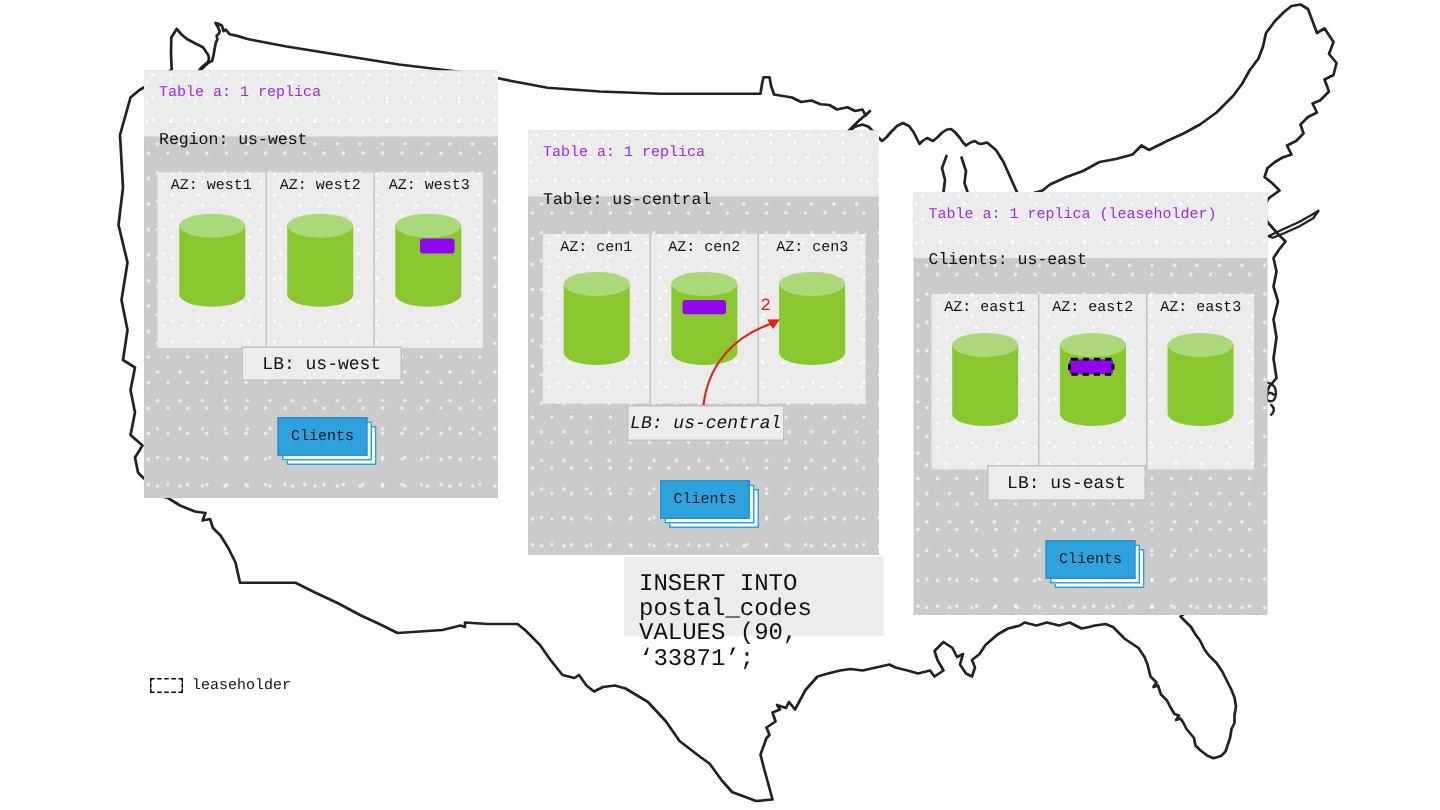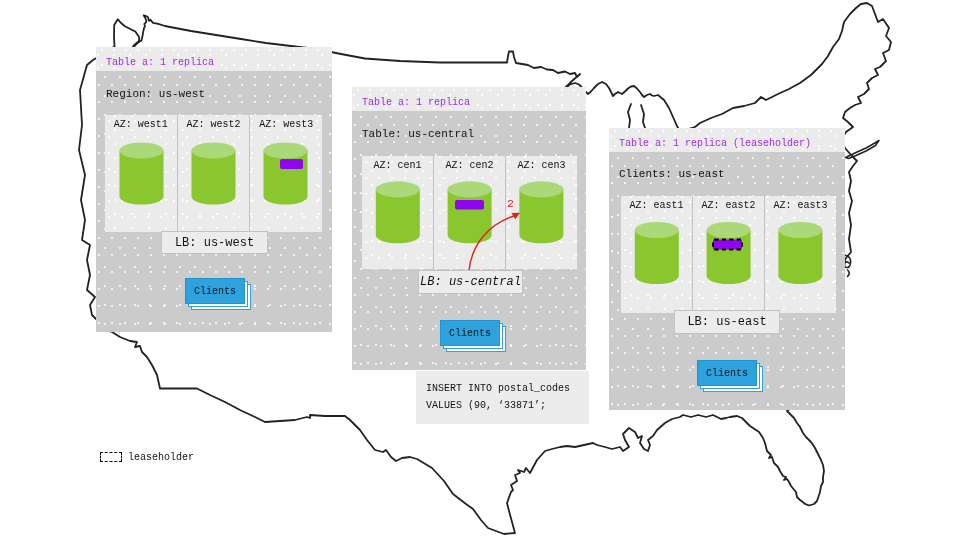--- a/index.html
+++ b/index.html
@@ -1,35 +1,35 @@
 <!DOCTYPE html>
 <html><head>
 <meta charset="utf-8">
 <style>
   html,body{margin:0;padding:0;}
   body{width:960px;height:540px;background:#fff;overflow:hidden;position:relative;
        font-family:"Liberation Mono", monospace;}
   .abs{position:absolute;}
   #map{position:absolute;left:0;top:0;z-index:0;}
   .region{position:absolute;background:#cbcbcb;z-index:2;background-image:radial-gradient(circle at 3px 4px,rgba(255,255,255,.75) 0.8px,rgba(255,255,255,0) 1.3px),radial-gradient(circle at 9px 11px,rgba(255,255,255,.75) 0.8px,rgba(255,255,255,0) 1.3px);background-size:13px 17px,15px 19px;}
-  .tband{position:absolute;left:0;top:0;right:0;height:24px;background:#ebebeb;background-image:radial-gradient(circle at 6px 3px,rgba(255,255,255,.9) 0.8px,rgba(255,255,255,0) 1.3px),radial-gradient(circle at 2px 8px,rgba(255,255,255,.9) 0.8px,rgba(255,255,255,0) 1.3px);background-size:12px 15px,16px 13px;
+  .tband{position:absolute;left:0;top:0;right:0;height:44px;background:#ebebeb;background-image:radial-gradient(circle at 6px 3px,rgba(255,255,255,.9) 0.8px,rgba(255,255,255,0) 1.3px),radial-gradient(circle at 2px 8px,rgba(255,255,255,.9) 0.8px,rgba(255,255,255,0) 1.3px);background-size:12px 15px,16px 13px;
          color:#9c2ce0;font-size:10px;line-height:32px;padding-left:10px;box-sizing:border-box;}
   .rlabel{position:absolute;left:10px;font-size:11px;color:#111;}
   .azwrap{position:absolute;background:#ebebeb;display:flex;background-image:radial-gradient(circle at 4px 6px,rgba(255,255,255,.9) 0.8px,rgba(255,255,255,0) 1.3px),radial-gradient(circle at 10px 1px,rgba(255,255,255,.9) 0.8px,rgba(255,255,255,0) 1.3px);background-size:13px 16px,17px 14px;}
   .azcol{flex:1 1 0;position:relative;border-right:1px solid #c2c2c2;}
   .azcol:last-child{border-right:none;}
   .azlabel{position:absolute;top:4px;left:0;right:0;text-align:center;font-size:10px;color:#111;}
   .lb{position:absolute;background:#ececec;border:1px solid #c2c2c2;box-sizing:border-box;
       font-size:12px;color:#111;text-align:center;z-index:3;}
   .clients{position:absolute;z-index:3;padding-left:48px;}
   .cl-shadow{position:absolute;background:#fff;border:1.6px solid #2ea2dc;box-sizing:border-box;}
   .cl-main{position:absolute;background:#2ea2dc;color:#0b1520;font-size:10px;
            text-align:center;border:1px solid #2591cf;box-sizing:border-box;}
   .cyl{position:absolute;}
-  .insert{position:absolute;background:#ececec;font-size:10px;color:#111;z-index:2;
+  .insert{position:absolute;background:#ececec;font-size:16px;color:#111;z-index:2;
           line-height:16.5px;}
   .legend{position:absolute;z-index:2;font-size:10px;color:#111;}
 </style>
 </head>
 <body>
 <svg id="map" width="960" height="540" viewBox="0 0 960 540" fill="none">
   <path stroke="#222" stroke-width="1.8" stroke-linejoin="round" stroke-linecap="round" d="M117.8 19.3 L121 23 L124.6 26 L131.2 29.5 L135.3 31.5 L138.8 36.6 L139.3 38.6 L138.8 41.2 L136 43.5 L133.8 45.5 L132.9 46.8 L134.5 46 L137 43.5 L139.5 41.5 L141.4 40.7 L142.4 36.6 L142.9 33.5 L143.9 28.4 L144.9 26.4 L144.4 23.9 L146 22.3 L146.5 20.8 L145 17.5 L143.7 15.3 L145.5 15.8 L148 17.2 L149 20.8 L150.5 19.8 L153 22.8 L158.2 23.9 L165 26 L170 27 L191 31 L216 35 L241 39 L266 43 L291 46 L316 49 L341 54 L365 58.5 L400 61 L440 62.5 L507 62.5 L508 56 L509 51.5 L513 51.5 L514 57 L516 63 L522 64 L528 65 L534 68 L541 67 L547 69.5 L553 70 L558 73 L565 71.5 L570 74 L575 73 L577 77 L580 74 L572 81 L565 88 L561 91 L565 88.5 L570 84.5 L575 83 L579 84.5 L582 87.5 L585 91 L588 94 L591 91.5 L594 88 L598 84 L602 82 L606 84 L609 88 L611 92 L613 96 L615 94 L618 92 L620 93 L622 94 L625 91.5 L628 88.5 L631 86.5 L634 86 L637 88.5 L640 92 L642 95 L644 97 L647 95 L650 94 L652 95.5 L654 96 L658 95 L664 100 L669 108 L673 117 L677 126 L680 132 L688 129 L695 127 L700 123 L711 118 L722 114 L733 108 L744 106 L755 103 L761 97 L766 100 L772 97 L778 94 L789 89 L800 83 L811 75 L822 64 L828 56 L833 47 L839 39 L842 31 L844 22 L850 14 L856 8 L861 4 L867 3 L872 6 L875 14 L878 22 L883 19 L889 28 L886 36 L891 42 L889 50 L883 53 L886 61 L880 67 L875 69 L878 75 L872 78 L867 83 L869 89 L864 94 L858 97 L861 103 L855 105 L850 108 L845 112 L843 118 L848 122 L853 127 L846 132 L841 140 L845 148 L851 155 L857 161 L853 166 L849 172 L851 181 L849 191 L852 201 L849 213 L851 225 L849 239 L851 252 L846 258 L842 268 L838 282 L836 295 L835 310 L833 325 L830 345 L824 368 L812 390 L798 403 L787 411 L791 415 L794 418 L797 423 L800 427 L803 433 L806 437 L811 442 L815 448 L818 454 L821 460 L823 465 L824 471 L823 477 L823 482 L821 486 L820 492 L818 498 L817 501 L814 504 L809 505.5 L805 503.8 L800 500 L797 497 L796 492 L791 486 L789 482 L787 479 L784 480 L786 477 L783 476 L780 471 L778 467 L774 463 L772 457 L769 458 L771 455 L767 451 L765 443 L763 438 L759 432 L750 426 L742 418 L737 416 L730 417 L726 418 L721 419 L713 415 L706 417 L698 415 L691 417 L683 415 L680 417 L672 419 L665 423 L657 430 L653 436 L648 440 L650 445 L648 451 L644 449 L640 443 L642 436 L638 438 L635 432 L629 428 L623 434 L625 440 L629 447 L623 451 L620 447 L612 449 L605 447 L597 445 L593 443 L584 445 L575 447 L567 446 L560 447 L552 449 L545 451 L537 460 L530 473 L526 468 L524 472 L518 470 L520 473 L515 475 L517 481 L511 485 L513 490 L511 492 L507 503 L509 511 L515 533 L504 534 L496 531 L488 528 L481 520 L473 509 L466 504 L453 494 L444 481 L432 468 L417 459 L410 457 L402 458 L396 461 L391 457 L386 450 L383 452 L375 450 L367 440 L360 430 L350 420 L345 416 L325 416 L310 415 L310 418 L307 417 L295 420 L280 421 L265 422 L255 417 L240 410 L225 402 L210 395 L197 388.5 L160 388.5 L159 384 L157 375 L152 365 L147 357 L142 352 L140 346 L135 347 L137 342 L130 341 L120 337 L112 332 L105 330 L102 327 L97 320 L92 315 L90 305 L95 297 L87 290 L90 275 L87 260 L90 245 L82 240 L85 220 L81 200 L85 175 L79 150 L82 125 L80 90 L87 65 L93 60 L100 56 L107 52 L112 48 L114.5 46.5 L114 36 L114.2 25 L117.8 19.3 Z"></path>
   <path stroke="#222" stroke-width="1.8" stroke-linecap="round" d="M631 104 L628 112 L630 120 L629 128"></path>
   <path stroke="#222" stroke-width="1.8" stroke-linecap="round" d="M641 105 L644 114 L643 122 L645 128"></path>
   <path stroke="#222" stroke-width="1.5" stroke-linejoin="round" d="M845.5 157.5 L855 153 L866 148 L874 143.5 L879 140.5 L875.5 145.5 L866 151 L856 155.5 L848.5 158.5 Z"></path>
@@ -120,21 +120,21 @@
     <g>
       <path fill="#8ac72f" d="M13.8 34 v46 a22 8 0 0 0 44 0 v-46 z"></path>
       <ellipse cx="35.8" cy="34" rx="22" ry="8" fill="#abd879"></ellipse>
       <path fill="#8ac72f" d="M85.6 34 v46 a22 8 0 0 0 44 0 v-46 z"></path>
       <ellipse cx="107.6" cy="34" rx="22" ry="8" fill="#abd879"></ellipse>
       <path fill="#8ac72f" d="M157.4 34 v46 a22 8 0 0 0 44 0 v-46 z"></path>
       <ellipse cx="179.4" cy="34" rx="22" ry="8" fill="#abd879"></ellipse>
       <rect x="92" y="43.5" width="29" height="10" rx="1.5" fill="#9105ee" stroke="#000" stroke-width="1.9" stroke-dasharray="4.2 3.2"></rect>
     </g>
   </svg>
-  <div class="lb" style="left:65px;top:182px;width:106px;height:24px;line-height:23px;text-align:center;">LB: us-east</div>
+  <div class="lb" style="left:49px;top:182px;width:106px;height:24px;line-height:23px;text-align:center;">LB: us-east</div>
   <div class="clients" style="left:88px;top:232px;width:70px;height:36px;">
     <div class="cl-shadow" style="left:6px;top:6px;width:60px;height:26px;"></div>
     <div class="cl-shadow" style="left:3px;top:3px;width:60px;height:26px;"></div>
     <div class="cl-main" style="left:0;top:0;width:60px;height:26px;line-height:25px;">Clients</div>
   </div>
 </div>
 
 <div class="insert" style="left:416px;top:371px;width:173px;height:53px;padding:10px 0 0 10px;box-sizing:border-box;">INSERT INTO postal_codes<br>VALUES (90, ‘33871’;</div>
 
 <svg class="abs" style="left:440px;top:190px;z-index:4;" width="110" height="90" viewBox="0 0 110 90">

